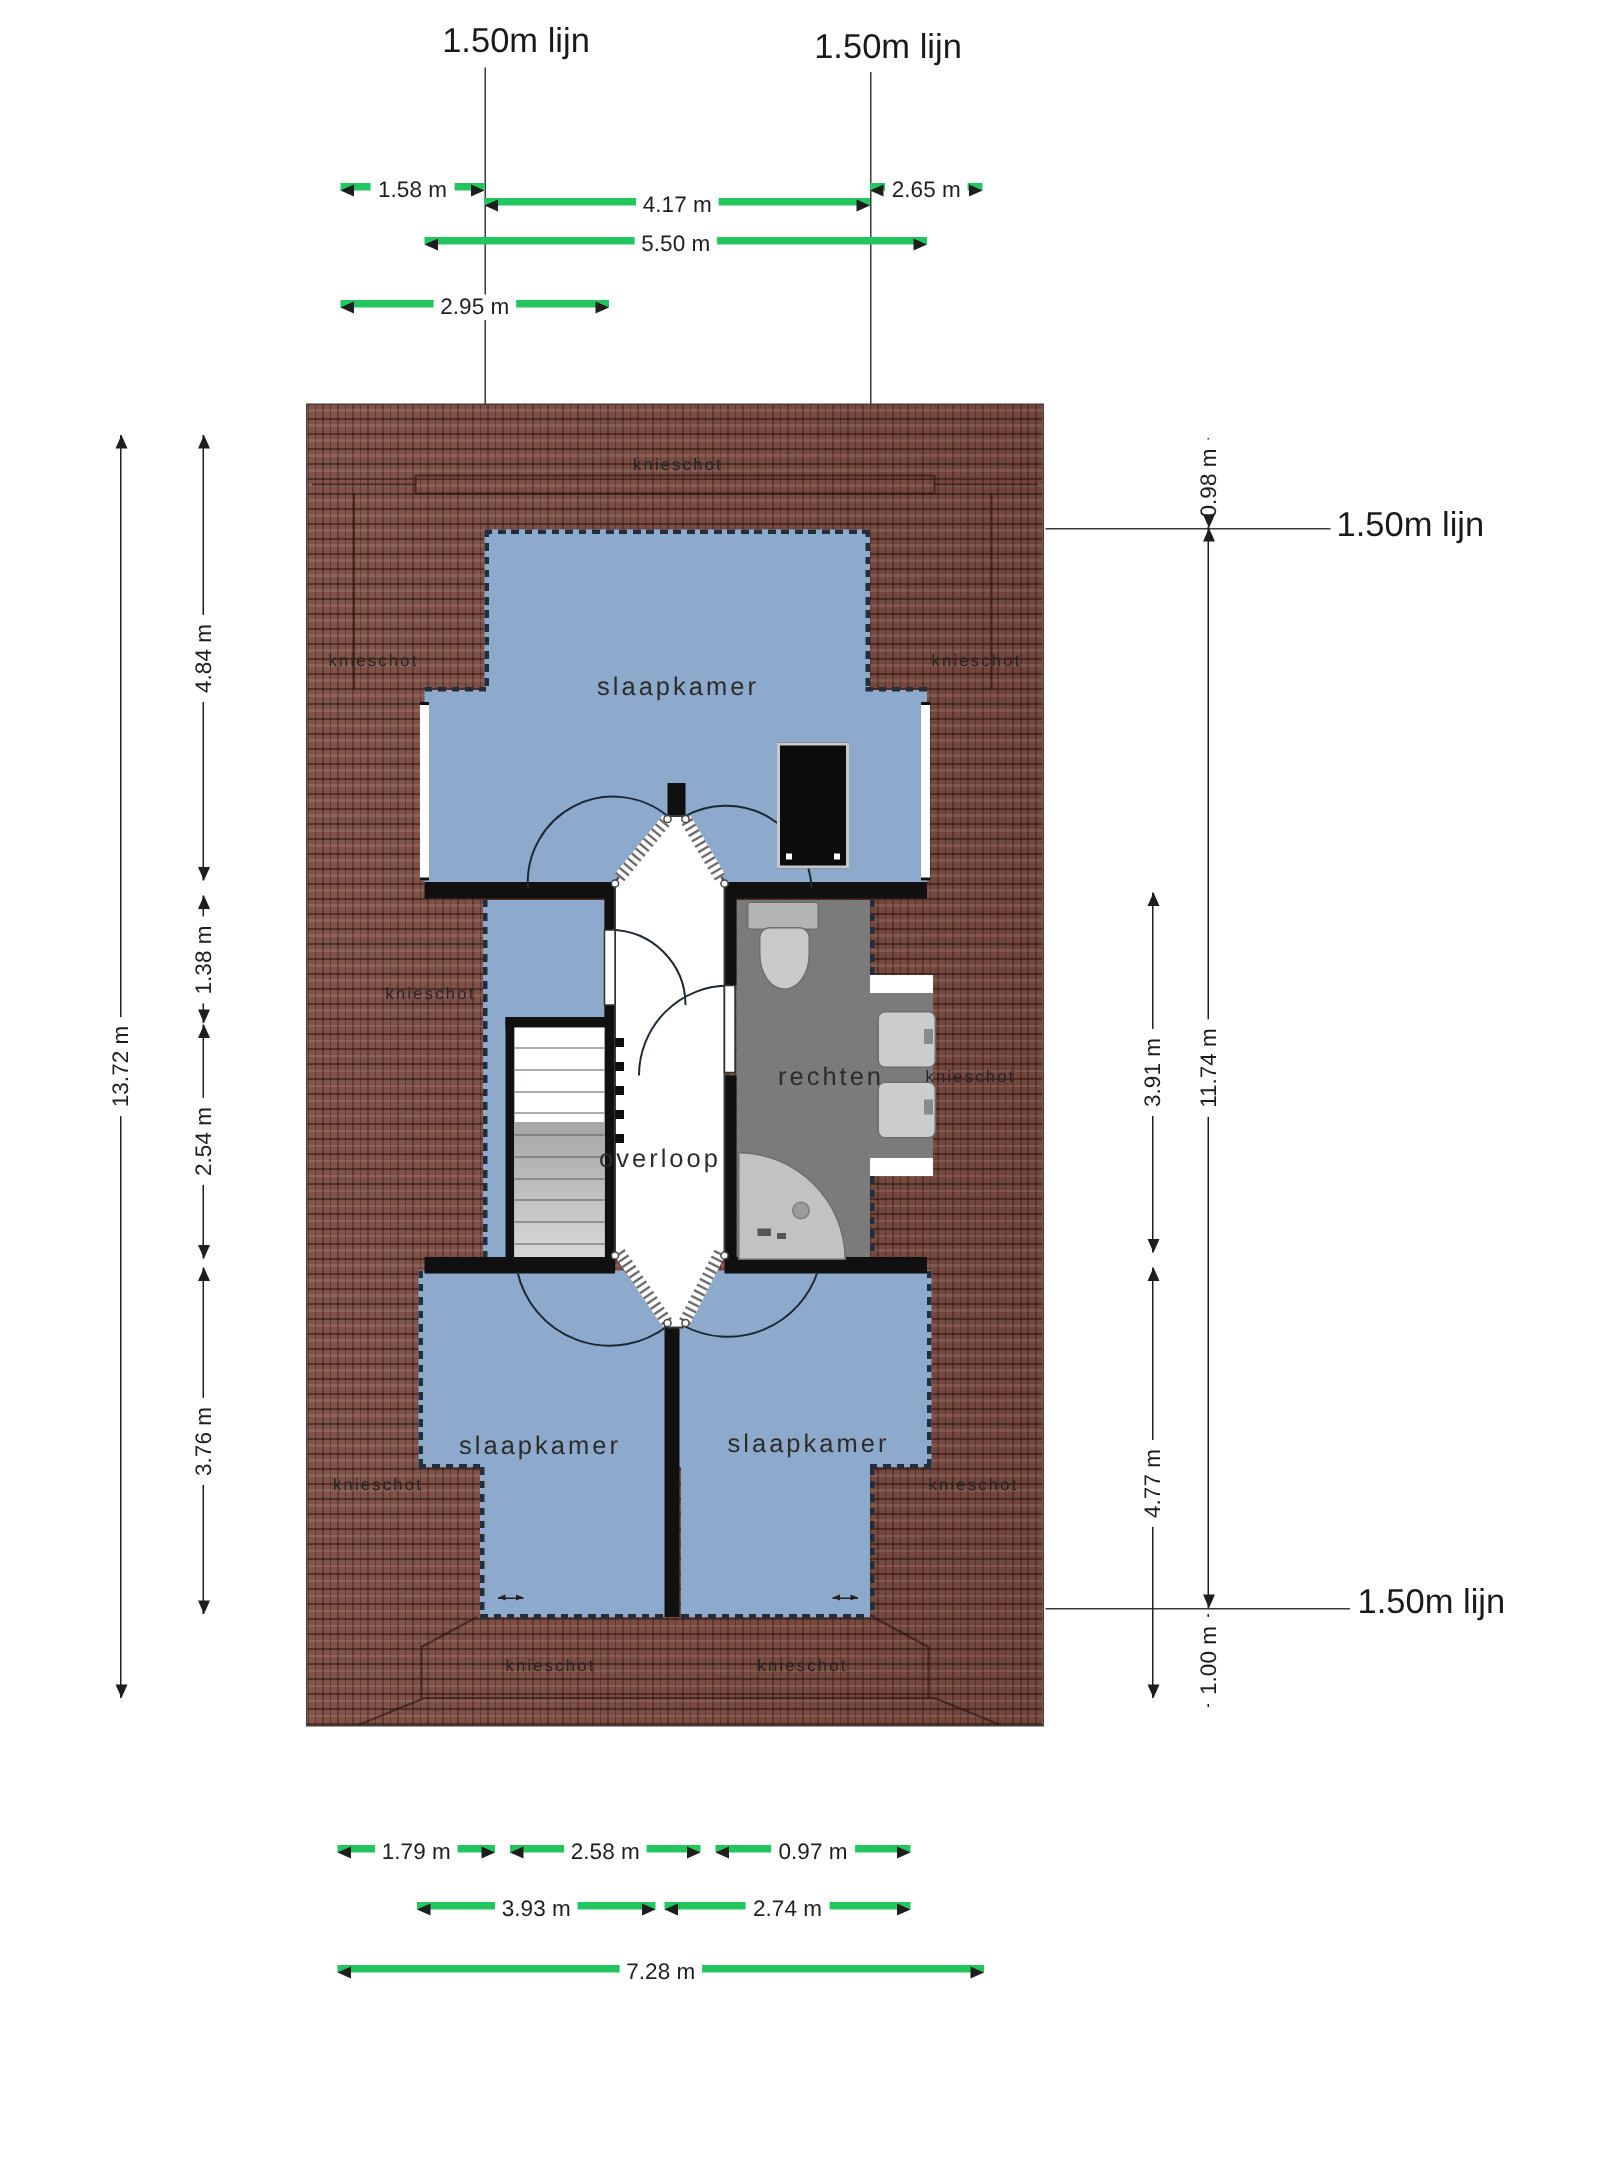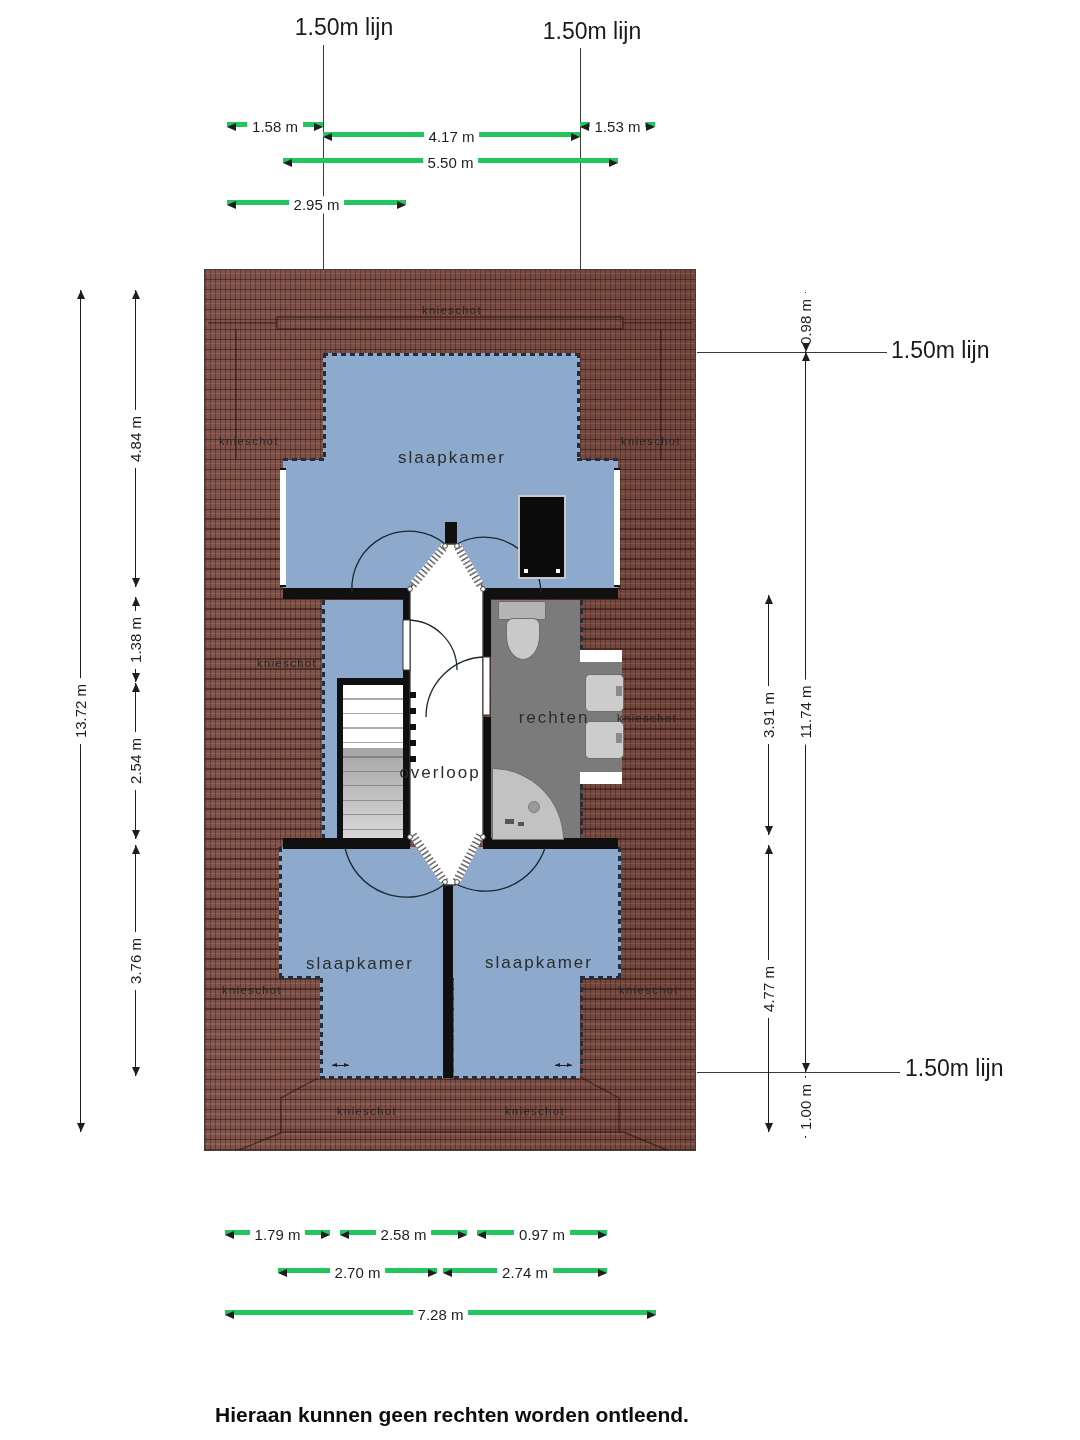--- a/index.html
+++ b/index.html
@@ -60,21 +60,21 @@
   <div class="abs ref" style="left:697px;top:1072px;width:203px;height:1px"></div>
   <div class="abs reflab leftanchor" style="left:905px;top:1068px">1.50m lijn</div>
 
   <div class="abs dim-h" style="left:227px;top:122px;width:96px">
       <span class="dlab">1.58 m</span>
     </div>
   <div class="abs dim-h" style="left:323px;top:132px;width:257px">
       <span class="dlab">4.17 m</span>
     </div>
   <div class="abs dim-h" style="left:580px;top:122px;width:75px">
-      <span class="dlab">1.53 m</span>
+      <span class="dlab">2.65 m</span>
     </div>
   <div class="abs dim-h" style="left:283px;top:158px;width:335px">
       <span class="dlab">5.50 m</span>
     </div>
   <div class="abs dim-h" style="left:227px;top:200px;width:179px">
       <span class="dlab">2.95 m</span>
     </div>
 
   <div class="abs dim-v" style="left:80px;top:290px;height:842px">
       <span class="dlab">13.72 m</span>
@@ -111,21 +111,21 @@
   <div class="abs dim-h" style="left:225px;top:1230px;width:105px">
       <span class="dlab">1.79 m</span>
     </div>
   <div class="abs dim-h" style="left:340px;top:1230px;width:127px">
       <span class="dlab">2.58 m</span>
     </div>
   <div class="abs dim-h" style="left:477px;top:1230px;width:130px">
       <span class="dlab">0.97 m</span>
     </div>
   <div class="abs dim-h" style="left:278px;top:1268px;width:159px">
-      <span class="dlab">2.70 m</span>
+      <span class="dlab">3.93 m</span>
     </div>
   <div class="abs dim-h" style="left:443px;top:1268px;width:164px">
       <span class="dlab">2.74 m</span>
     </div>
   <div class="abs dim-h" style="left:225px;top:1310px;width:431px">
       <span class="dlab">7.28 m</span>
     </div>
 
   <div id="plan" class="abs">
 
@@ -261,14 +261,13 @@
     <div class="abs klab" style="left:442px;top:448px">knieschot</div>
     <div class="abs rlab" style="left:235px;top:503px">overloop</div>
     <div class="abs rlab" style="left:155px;top:694px">slaapkamer</div>
     <div class="abs rlab" style="left:334px;top:693px">slaapkamer</div>
     <div class="abs klab" style="left:47px;top:720px">knieschot</div>
     <div class="abs klab" style="left:444px;top:720px">knieschot</div>
     <div class="abs klab" style="left:162px;top:841px">knieschot</div>
     <div class="abs klab" style="left:330px;top:841px">knieschot</div>
   </div>
 
-  <div class="abs foot" style="top:1403px">Hieraan kunnen geen rechten worden ontleend.</div>
 </div>
 
 </body></html>

